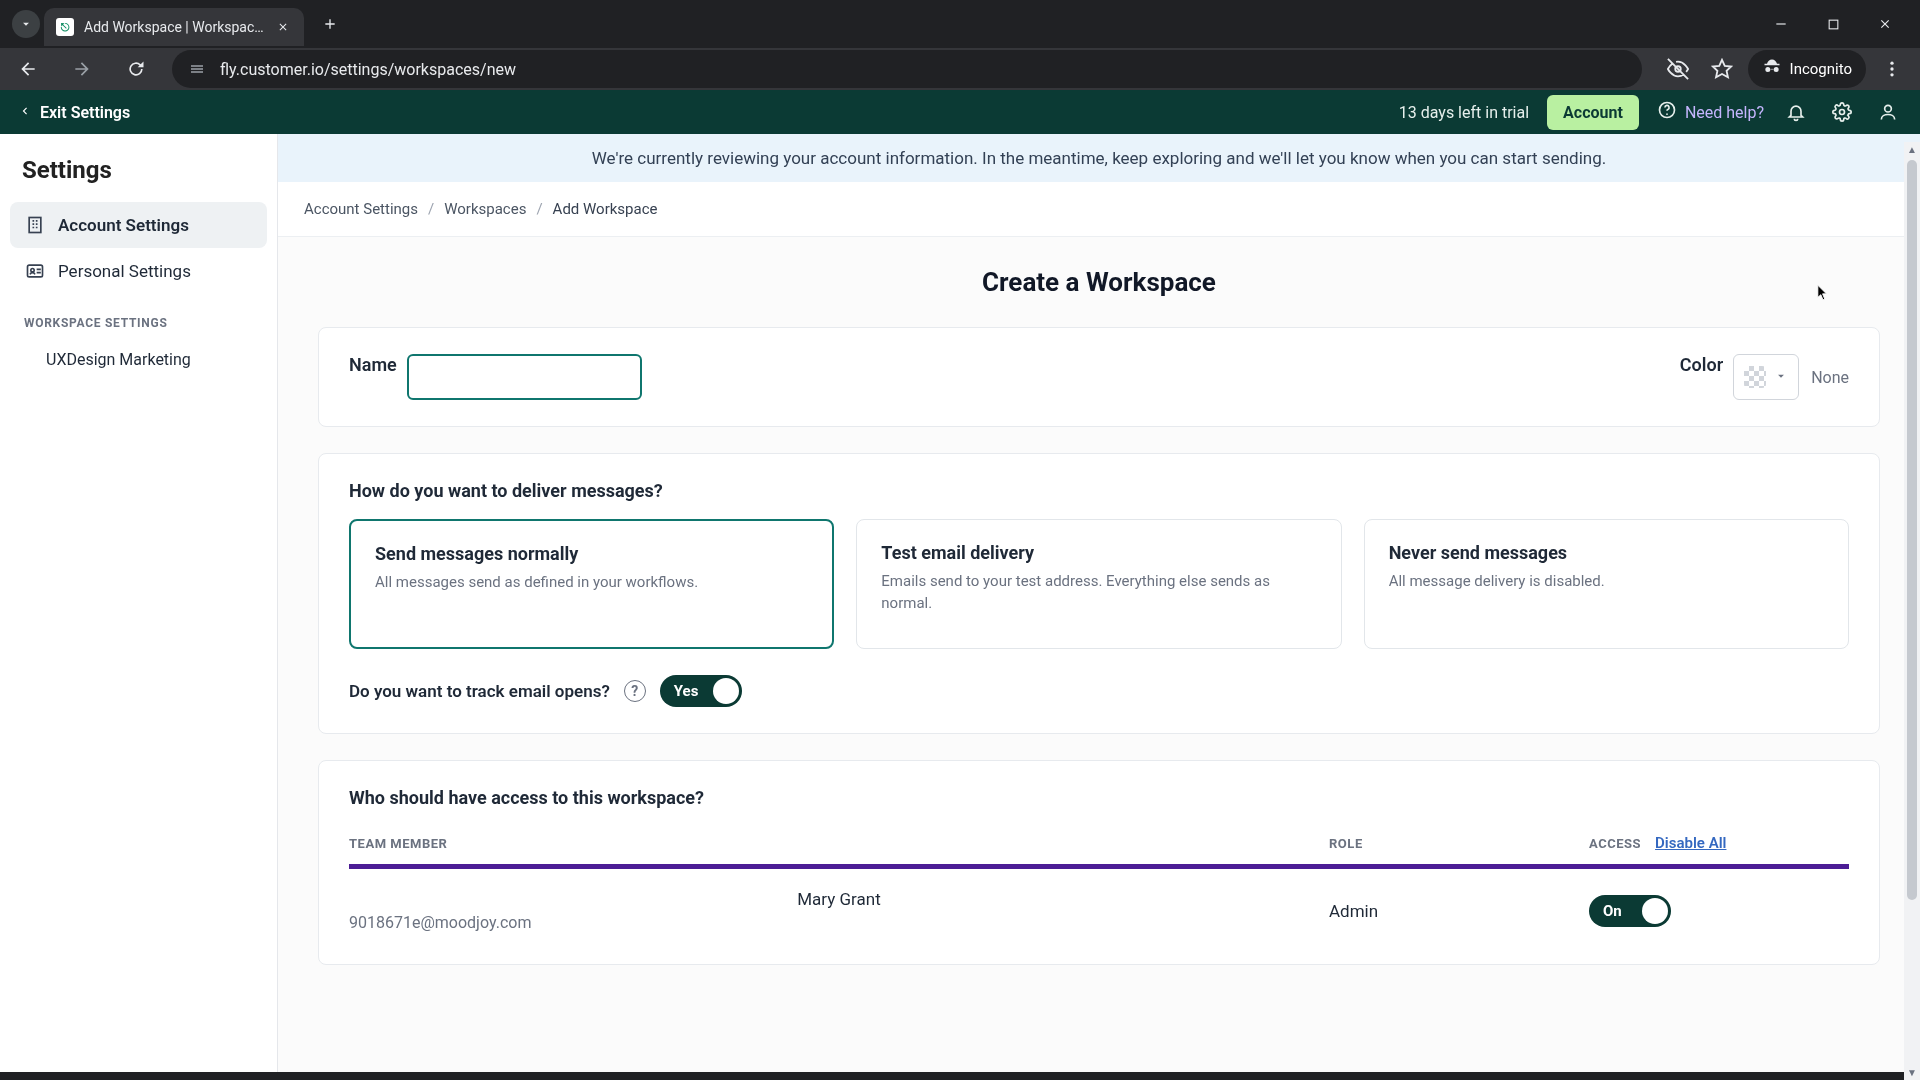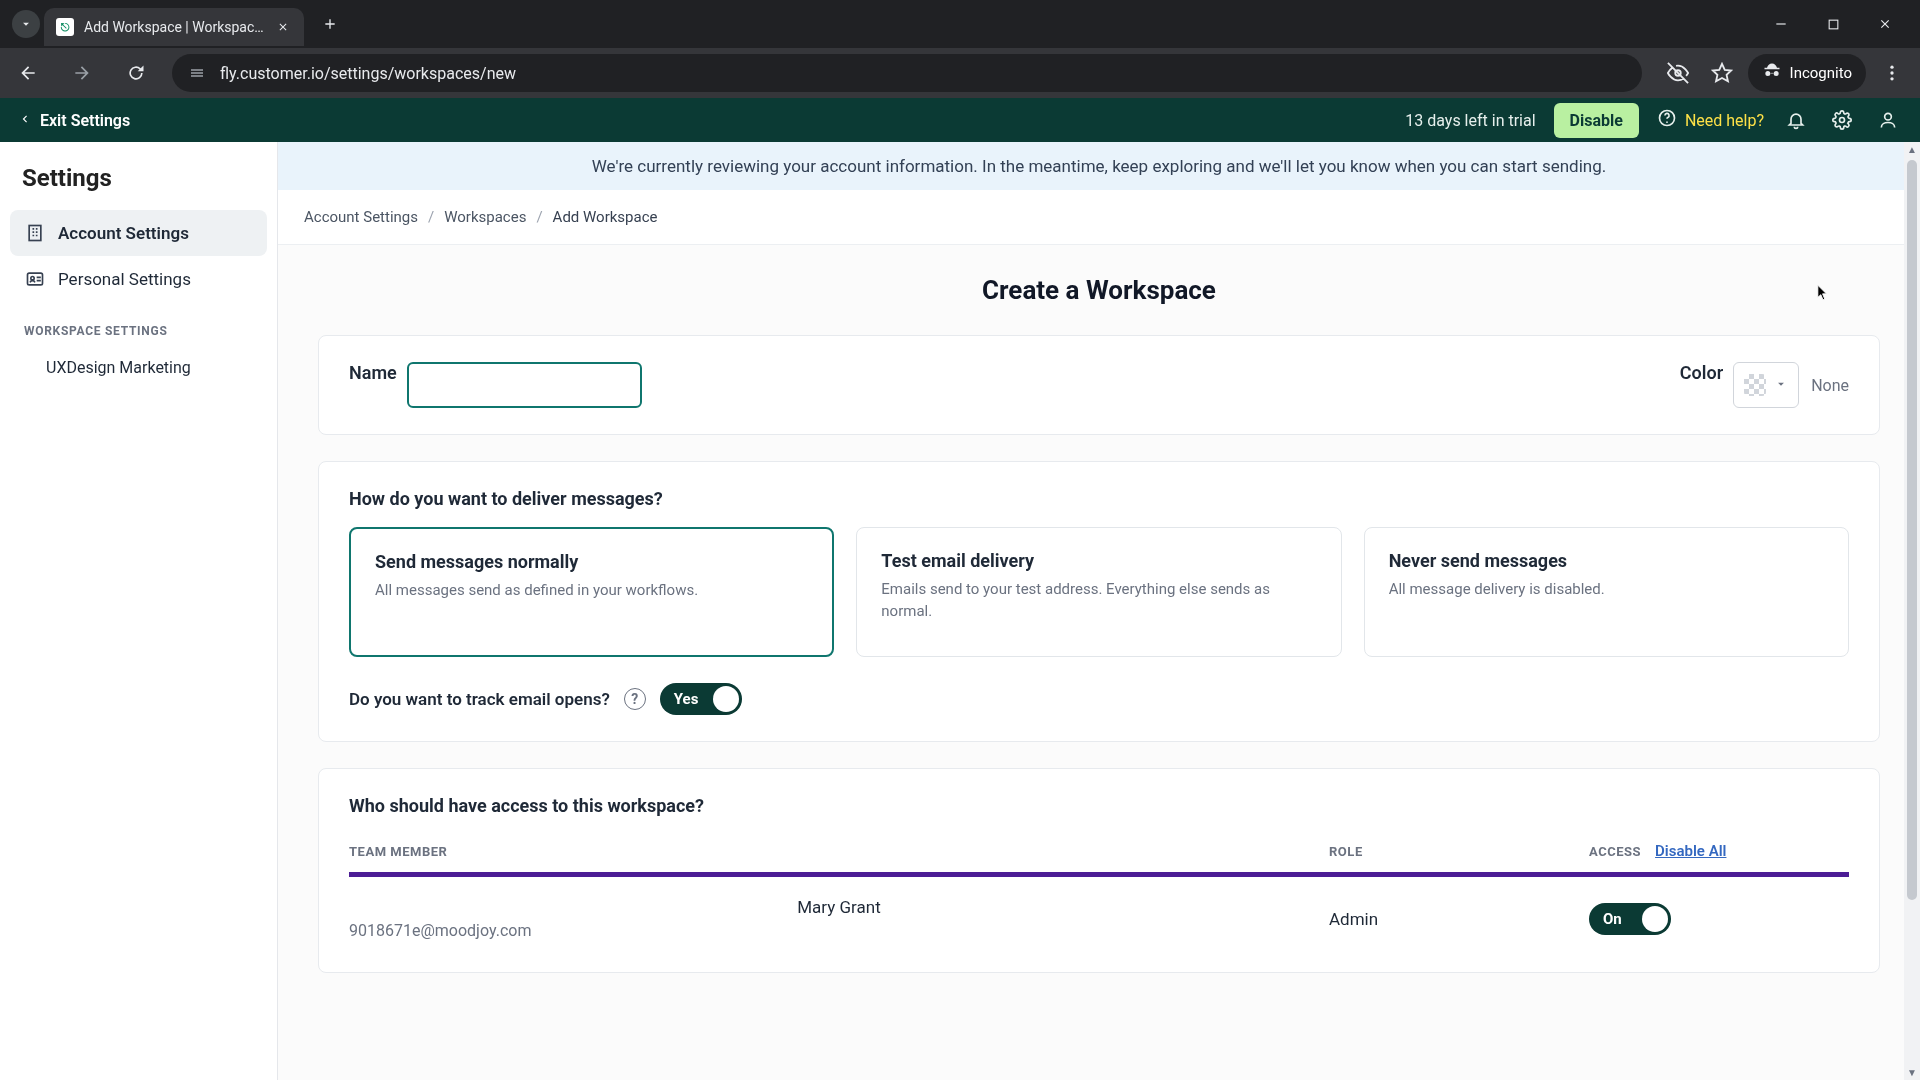--- a/index.html
+++ b/index.html
@@ -11,38 +11,38 @@
   .tab-menu { width: 28px; height: 28px; border-radius: 14px; background: #3c4043; display: flex; align-items: center; justify-content: center; cursor: pointer; margin-left:8px;}
   .tab-menu svg { fill: #e8eaed; }
   .tab { display: flex; align-items: center; background: #35363a; color: #e8eaed; height: 38px; border-radius: 10px 10px 0 0; padding: 0 12px; min-width: 240px; max-width: 260px; gap: 10px; font-size: 14px; margin-top: 6px;}
   .tab .favicon { width:18px;height:18px;border-radius:3px;background:#fff;display:flex;align-items:center;justify-content:center;font-size:11px;font-weight:700;color:#0b8a5f;}
   .tab .title { flex:1; white-space:nowrap; overflow:hidden; text-overflow:ellipsis; }
   .tab .close { width:18px;height:18px;display:flex;align-items:center;justify-content:center;border-radius:50%;cursor:pointer; }
   .new-tab { width:32px;height:32px;display:flex;align-items:center;justify-content:center;color:#e8eaed;cursor:pointer;border-radius:50%; margin-left:6px;}
   .window-controls { margin-left:auto; display:flex; gap:6px; padding-right:8px; }
   .window-controls .ctl { width:46px;height:36px;display:flex;align-items:center;justify-content:center;color:#e8eaed;cursor:pointer;}
 
-  .toolbar { display:flex; align-items:center; height:50px; background:#35363a; padding:0 10px; gap:18px; }
+  .toolbar { display:flex; align-items:center; height:42px; background:#35363a; padding:0 10px; gap:18px; }
   .nav-btn { width:36px;height:36px;display:flex;align-items:center;justify-content:center;color:#9aa0a6;cursor:pointer;border-radius:50%; }
   .nav-btn.enabled { color:#e8eaed; }
   .omnibox { flex:1; display:flex; align-items:center; background:#202124; border-radius:22px; height:38px; padding:0 14px; gap:12px; color:#e8eaed; font-size:16px; }
   .omnibox .site-chip { width:22px;height:22px;display:flex;align-items:center;justify-content:center;color:#9aa0a6; }
   .omnibox .url { flex:1; color:#e8eaed; }
   .toolbar-right { display:flex; align-items:center; gap:8px; }
   .icon-btn { width:36px;height:36px;display:flex;align-items:center;justify-content:center;color:#e8eaed;cursor:pointer;border-radius:50%; }
   .incognito-pill { display:flex;align-items:center;gap:8px;background:#202124;border-radius:22px;height:38px;padding:0 14px;color:#ffffff;font-size:15px; }
 
   
   .app { background:#fff; height: calc(1080px - 48px - 50px); display:flex; flex-direction:column; }
   .app-header { background:#0b3a34; height:44px; display:flex; align-items:center; padding:0 18px; color:#fff; gap:18px; }
   .exit-settings { display:flex; align-items:center; gap:8px; font-size:16px; font-weight:600; cursor:pointer; }
   .app-header .spacer { flex:1; }
   .trial-text { color:#e6efec; font-size:16px; }
   .upgrade-btn { background:#b9f0a1; color:#0b3a34; font-weight:700; border:none; border-radius:6px; padding:8px 16px; font-size:16px; cursor:pointer; }
-  .need-help { display:flex; align-items:center; gap:8px; color:#fde047; font-size:16px; cursor:pointer; }
+  .need-help { display:flex; align-items:center; gap:8px; color:#c4b5fd; font-size:16px; cursor:pointer; }
   .hdr-icon { width:28px;height:28px;display:flex;align-items:center;justify-content:center;color:#e6efec;cursor:pointer; }
 
   .app-body { flex:1; display:flex; min-height:0; }
 
   .sidebar { width:278px; border-right:1px solid #e5e7eb; padding:18px 10px; background:#fff; }
   .sidebar h1 { font-size:24px; font-weight:700; padding:4px 12px 18px; }
   .side-item { display:flex; align-items:center; gap:12px; padding:12px 14px; border-radius:8px; font-size:17px; cursor:pointer; color:#1f2937; }
   .side-item.active { background:#eef1f3; font-weight:600; }
   .side-item .ico { width:22px;height:22px;display:flex;align-items:center;justify-content:center;color:#374151; }
   .side-section-label { font-size:12px; letter-spacing:0.06em; color:#6b7280; font-weight:700; padding:22px 14px 10px; }
@@ -198,21 +198,21 @@
 <div class="app">
   <div class="app-header">
     <div class="exit-settings">
       <span><svg width="14" height="14" viewBox="0 0 24 24" fill="#fff">
             <path d="M15.41 7.41 14 6l-6 6 6 6 1.41-1.41L10.83 12z"></path>
           </svg></span>
       <span>Exit Settings</span>
     </div>
     <div class="spacer"></div>
     <span class="trial-text">13 days left in trial</span>
-    <button class="upgrade-btn">Disable</button>
+    <button class="upgrade-btn">Account</button>
     <div class="need-help">
       <span><svg width="20" height="20" viewBox="0 0 24 24" fill="none" stroke="#e6efec" stroke-width="2">
             <circle cx="12" cy="12" r="9"></circle>
             <path d="M9.5 9a2.5 2.5 0 1 1 3.5 2.3c-.8.4-1 1-1 1.7"></path>
             <circle cx="12" cy="17" r="1" fill="#e6efec" stroke="none"></circle>
           </svg></span>
       <span>Need help?</span>
     </div>
     <div class="hdr-icon">
         <svg width="20" height="20" viewBox="0 0 24 24" fill="none" stroke="#e6efec" stroke-width="2">

